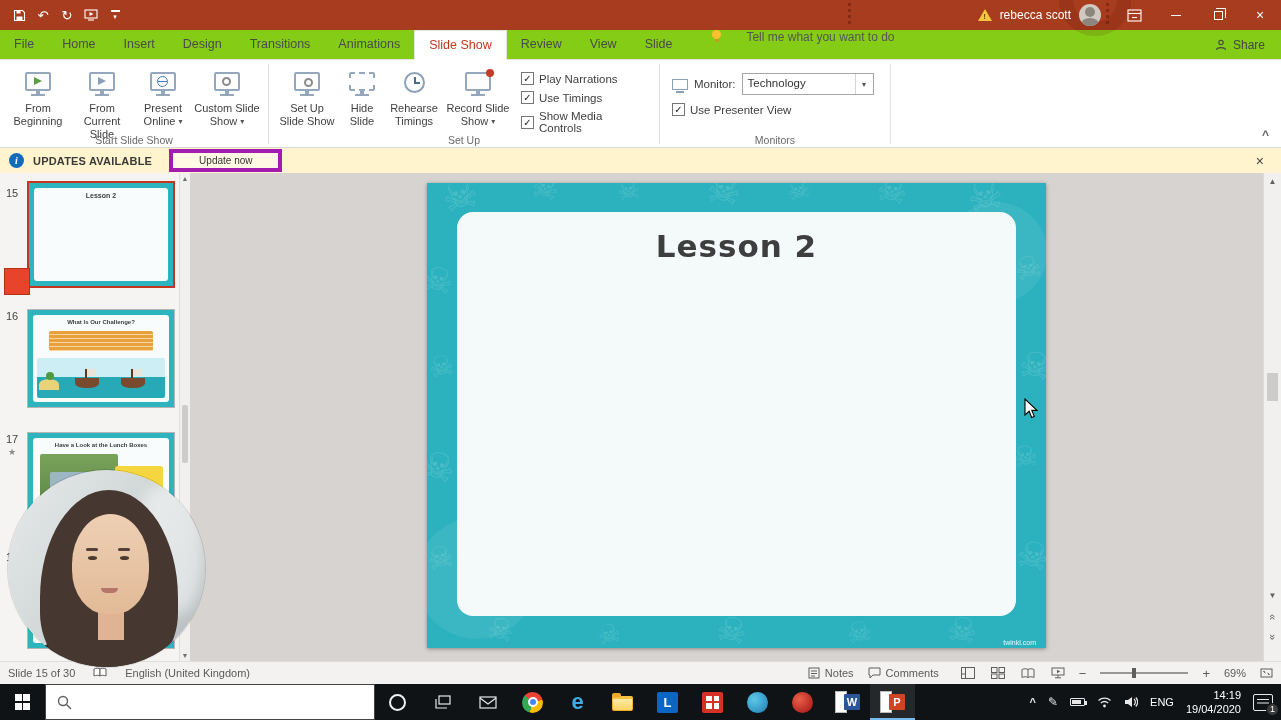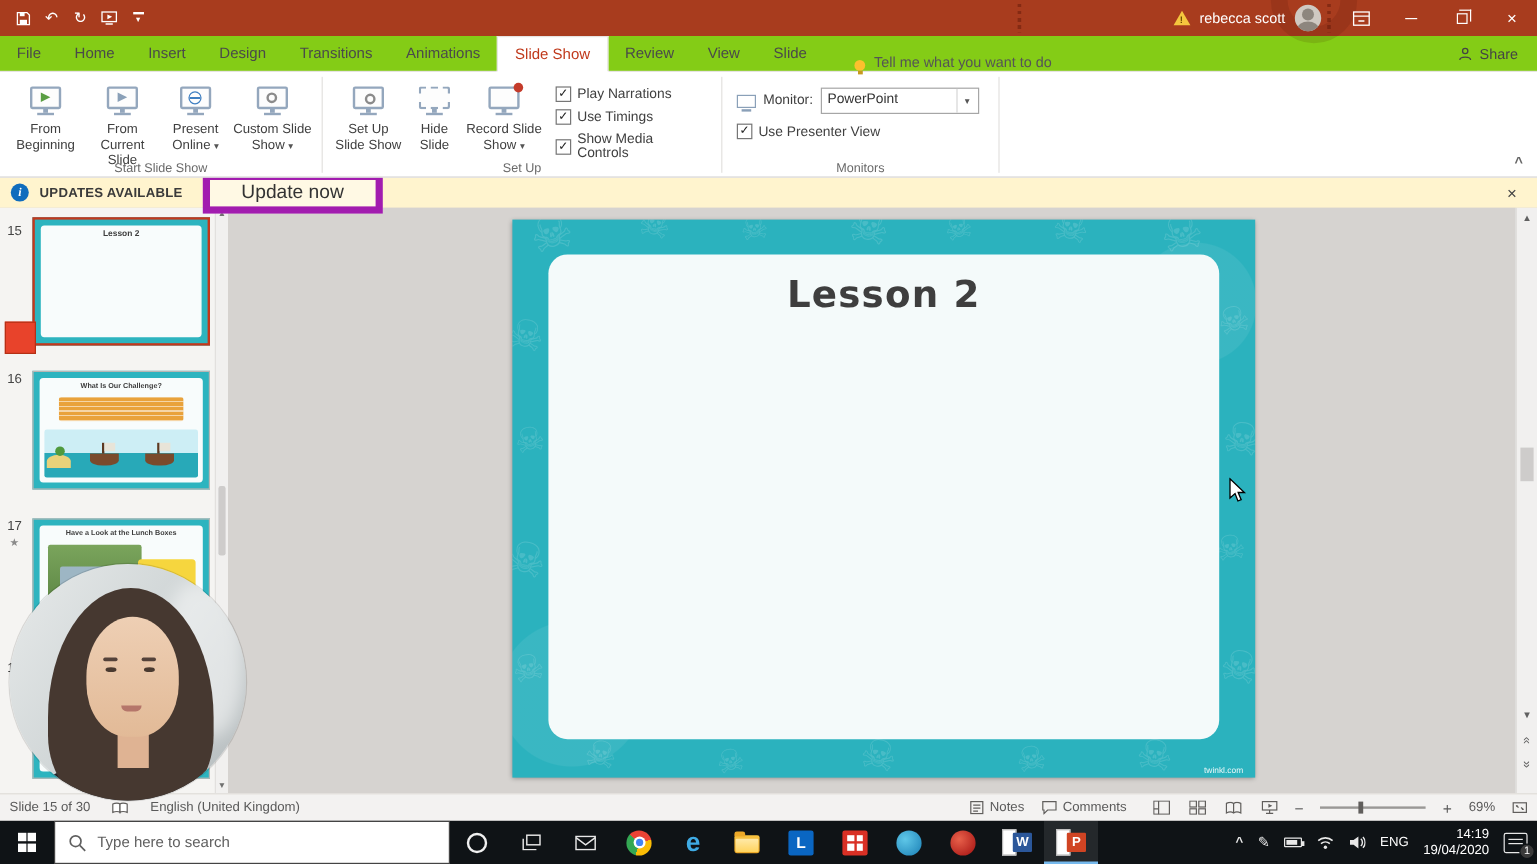--- a/index.html
+++ b/index.html
@@ -25,21 +25,21 @@
 .avatar::after{content:"";position:absolute;left:2px;top:14px;width:18px;height:12px;border-radius:50%;background:#8d867e}
 .winbtn{width:42px;height:30px;display:flex;align-items:center;justify-content:center;font-size:14px}
 .minbar{width:10px;height:1px;background:#fff}
 .restore{position:relative;width:9px;height:9px;border:1px solid #fff}
 .restore::before{content:"";position:absolute;left:1.5px;top:-4px;width:9px;height:9px;border-top:1px solid #fff;border-right:1px solid #fff}
 
 
 .tabrow{position:absolute;top:30px;left:0;right:0;height:30px;background:#84cc16;display:flex;align-items:stretch;border-bottom:1px solid #e6e4e2;z-index:30}
 .tab{padding:0 14px;line-height:29px;font-size:12.5px;color:#4a4a4a;cursor:default}
 .tab.active{color:#c0391b;background:#fff;border:1px solid #e6e4e2;border-bottom:1px solid #fff;margin-bottom:-1px}
-.tellme{display:flex;align-items:flex-end;gap:7px;margin-left:26px;color:#555}
+.tellme{display:flex;align-items:flex-start;gap:25px;margin-left:26px;color:#555}
 .bulb{position:relative;width:9px;height:9px;border-radius:50%;background:#fbc02d}
 .bulb::after{content:"";position:absolute;left:2.5px;top:9px;width:4px;height:3px;background:#c79a20}
 .share{margin-left:auto;display:flex;align-items:center;gap:6px;padding-right:16px;color:#444}
 
 
 .ribbon{position:absolute;top:60px;left:0;right:0;height:88px;background:#fff;border-bottom:1px solid #dad8d6;display:flex;z-index:25}
 .rgroup{position:relative;display:flex;align-items:flex-start;padding:3px 6px 14px}
 .rlabel{position:absolute;bottom:1px;left:0;right:0;text-align:center;font-size:10.5px;color:#6a6a6a}
 .rdiv{width:1px;background:#e3e1df;margin:4px 0;height:80px}
 .bigbtn{width:64px;display:flex;flex-direction:column;align-items:center;padding-top:5px;font-size:11px;color:#3f3f3f;text-align:center;line-height:1.2;cursor:default}
@@ -68,21 +68,21 @@
 .combo{width:132px;height:22px;border:1px solid #a6a6a6;background:#fff;display:flex;align-items:stretch}
 .combo .val{flex:1;padding:3px 5px;font-size:11.5px;color:#333}
 .combo .arr{width:18px;border-left:1px solid #d6d6d6;display:flex;align-items:center;justify-content:center;font-size:8px;color:#555}
 .collapse{position:absolute;right:12px;bottom:5px;color:#666;font-size:12px;font-weight:bold}
 
 
 .notif{position:absolute;top:148px;left:0;right:0;height:25px;background:#fff4ce;display:flex;align-items:center;gap:9px;padding:0 9px;z-index:20}
 .info-ic{width:15px;height:15px;border-radius:50%;background:#0f6cbd;color:#fff;font-size:10px;font-style:italic;font-weight:bold;display:flex;align-items:center;justify-content:center;font-family:"Liberation Serif",serif;flex:none}
 .notif .badge-t{font-size:11px;color:#3a3a3a;font-weight:bold;letter-spacing:.2px}
 .notif .msg{font-size:11.5px;color:#3a3a3a}
-.updbtn{margin-left:8px;padding:2px 26px;border:6px solid #a21caf;background:rgba(255,255,255,.45);font-size:16px;color:#333;cursor:default}
+.updbtn{margin-left:8px;padding:2px 26px;border:4px solid #a21caf;background:rgba(255,255,255,.45);font-size:10px;color:#333;cursor:default}
 .notif .x{margin-left:auto;font-size:14px;color:#444;padding:0 8px;cursor:default}
 
 
 .main{position:absolute;top:173px;left:0;width:1281px;height:488px;background:#d6d3d0}
 .thumbs{position:absolute;left:0;top:0;width:190px;height:100%;background:#f5f4f2}
 .tnum{position:absolute;left:6px;font-size:11px;color:#444}
 .tstar{position:absolute;left:8px;font-size:9px;color:#8a8a8a}
 .thumb{position:absolute;left:27px;width:148px;background:#2db4bf;cursor:default}
 .thumb.sel{border:2px solid #c4371c}
 .thumb.norm{border:1px solid #b8b6b4}
@@ -114,21 +114,21 @@
 
 .vscroll{position:absolute;right:0;top:0;width:18px;height:100%;background:#f1f0ef;border-left:1px solid #dddbd9}
 .vs-up{position:absolute;top:4px;left:0;right:0;text-align:center;font-size:8px;color:#606060}
 .vs-thumb{position:absolute;left:3px;right:3px;top:200px;height:28px;background:#cecccb}
 .vs-down{position:absolute;top:418px;left:0;right:0;text-align:center;font-size:8px;color:#606060}
 .vs-prev{position:absolute;top:438px;left:0;right:0;text-align:center;font-size:11px;color:#606060;transform:rotate(90deg)}
 .vs-next{position:absolute;top:458px;left:0;right:0;text-align:center;font-size:11px;color:#606060;transform:rotate(90deg)}
 
 
 .status{position:absolute;top:661px;left:0;right:0;height:23px;background:#f3f2f1;border-top:1px solid #e0deda;display:flex;align-items:center;padding:0 8px;font-size:11px;color:#5a5a5a;z-index:10}
-.st-left{display:flex;align-items:flex-end;gap:18px}
+.st-left{display:flex;align-items:flex-start;gap:18px}
 .st-right{margin-left:auto;display:flex;align-items:center;gap:14px}
 .st-item{display:flex;align-items:center;gap:5px}
 .viewics{display:flex;align-items:center;gap:16px;margin-left:8px}
 .ztrack{position:relative;width:88px;height:2px;background:#9a9896}
 .zthumb{position:absolute;left:32px;top:-4px;width:4px;height:10px;background:#605e5c}
 .zsign{font-size:13px;color:#5a5a5a}
 
 
 .taskbar{position:absolute;top:684px;left:0;right:0;height:36px;background:#0f1316;display:flex;align-items:stretch;z-index:300;color:#fff}
 .tb-btn{width:45px;display:flex;align-items:center;justify-content:center;flex:none}
@@ -321,20 +321,27 @@
         <span>Set Up</span>
         <span>Slide Show</span>
       </div>
       <div class="bigbtn w46">
         <span class="icon-wrap">
             <span class="icon-mon dashed"></span>
           </span>
         <span>Hide</span>
         <span>Slide</span>
       </div>
+      <div class="bigbtn w56">
+        <span class="icon-wrap">
+            <span class="icon-clock"></span>
+          </span>
+        <span>Rehearse</span>
+        <span>Timings</span>
+      </div>
       <div class="bigbtn w70">
         <span class="icon-wrap">
             <span class="icon-mon">
               <span class="recdot"></span>
             </span>
           </span>
         <span>Record Slide</span>
         <span class="l2row">
             <span>Show</span>
             <span class="dd">▾</span>
@@ -356,21 +363,21 @@
       </div>
       <div class="rlabel">Set Up</div>
     </div>
     <div class="rdiv"></div>
     <div class="rgroup" style="width:230px">
       <div class="monpane">
         <div class="monrow">
           <span class="minimon"></span>
           <span>Monitor:</span>
           <span class="combo">
-            <span class="val">PowerPoint</span>
+            <span class="val">Technology</span>
             <span class="arr">▾</span>
           </span>
         </div>
         <label class="chk">
           <span class="chkbox">✓</span>
           <span>Use Presenter View</span>
         </label>
       </div>
       <div class="rlabel">Monitors</div>
     </div>
@@ -539,21 +546,20 @@
           <i></i>
           <i></i>
           <i></i>
         </span>
     </span>
     <div class="tsearch">
       <svg width="15" height="15" viewBox="0 0 15 15">
           <circle cx="6" cy="6" r="4.5" fill="none" stroke="#5f5f5f" stroke-width="1.4"></circle>
           <line x1="9.5" y1="9.5" x2="14" y2="14" stroke="#5f5f5f" stroke-width="1.4"></line>
         </svg>
-      <input type="text" placeholder="Type here to search" style="">
     </div>
     <span class="tb-btn">
         <span class="cortana"></span>
       </span>
     <span class="tb-btn">
       <svg width="16" height="14" viewBox="0 0 16 14">
           <rect x="4" y="1" width="11" height="8" fill="none" stroke="#e8e8e8" stroke-width="1.2"></rect>
           <path d="M1 4v9h11" fill="none" stroke="#e8e8e8" stroke-width="1.2"></path>
         </svg>
     </span>

